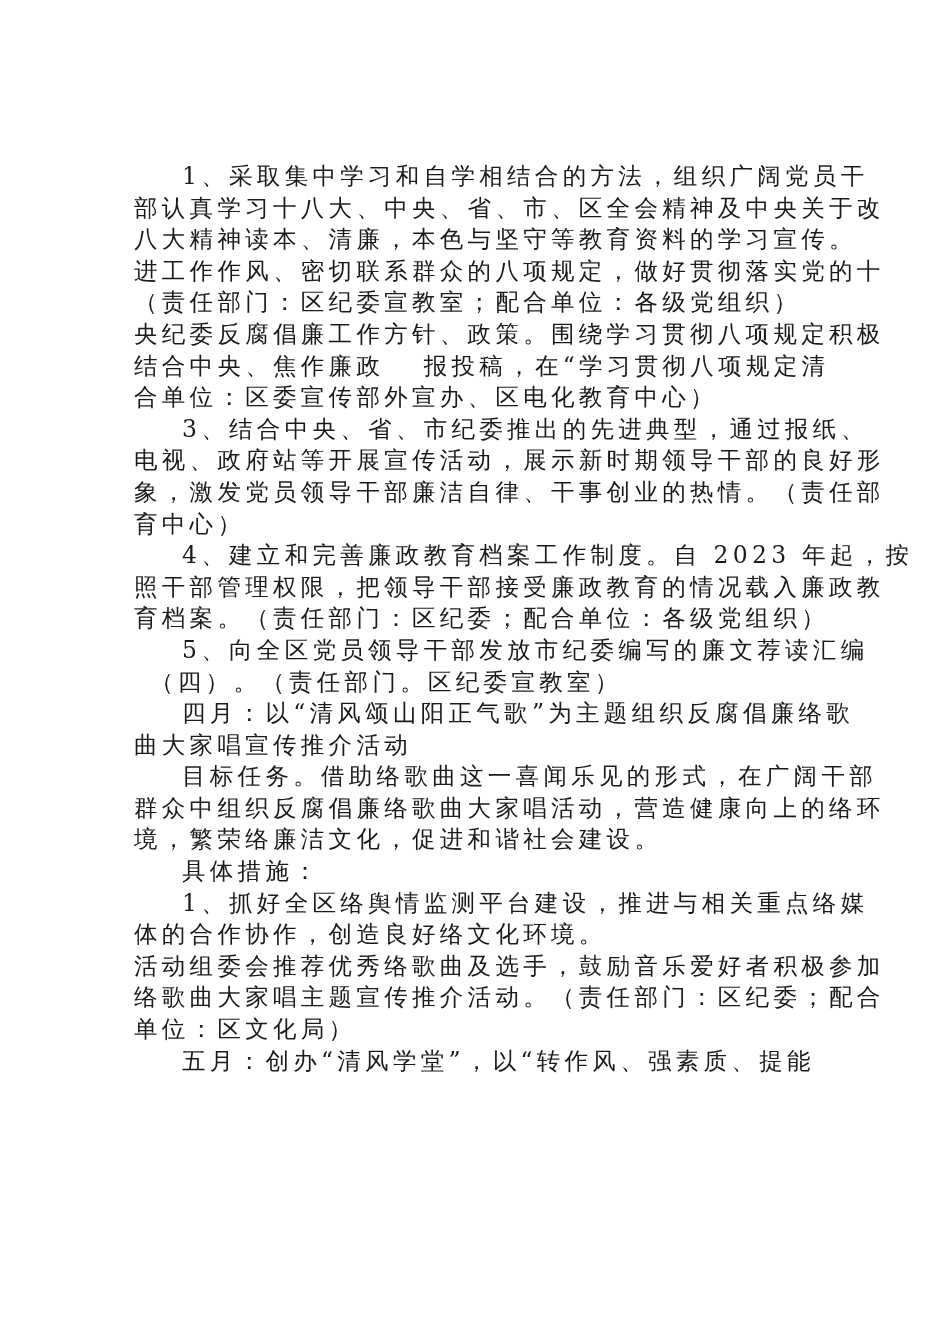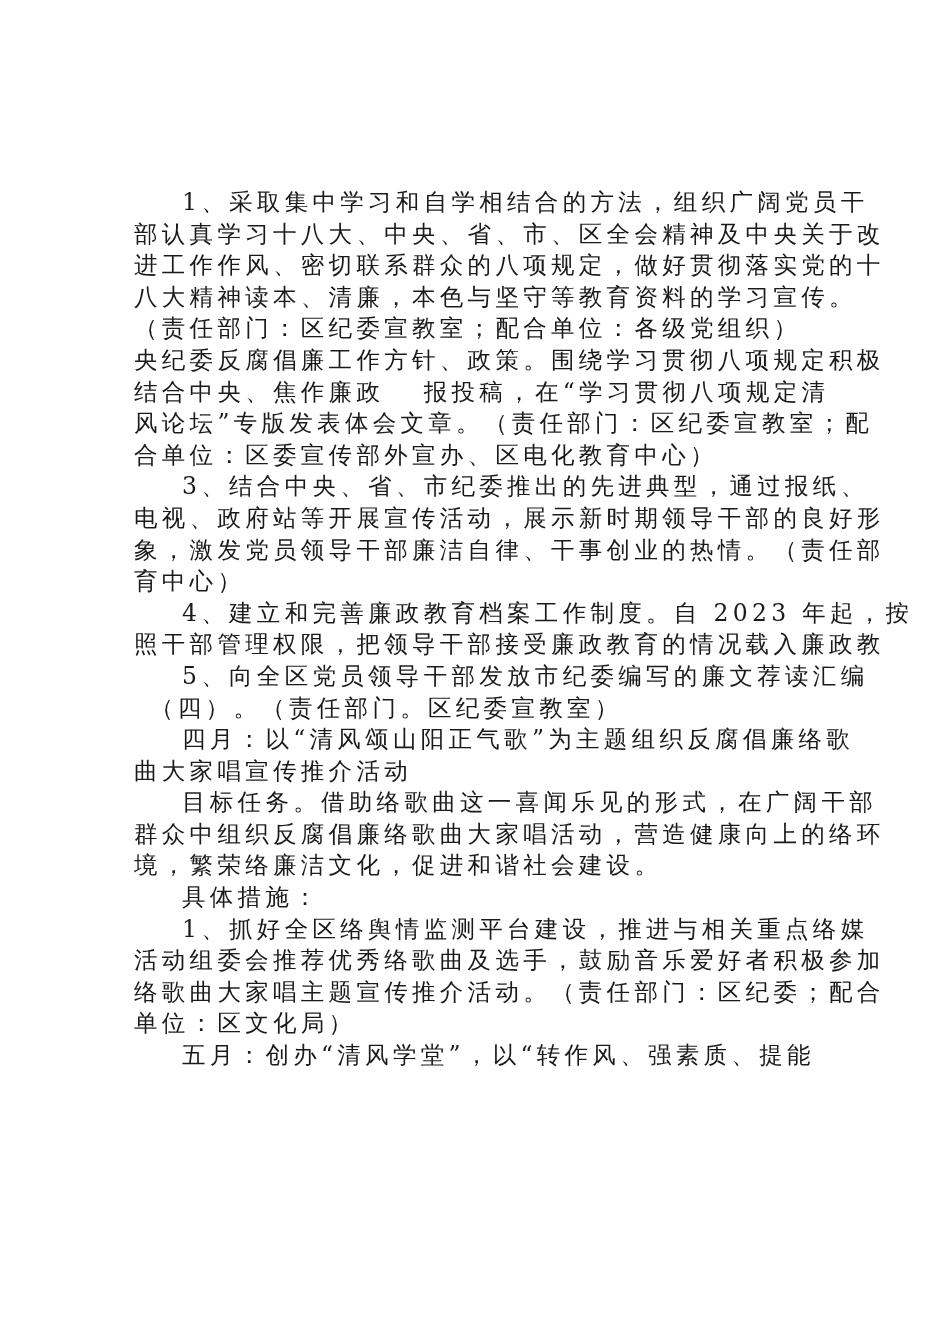--- a/index.html
+++ b/index.html
@@ -1,56 +1,57 @@
 <!DOCTYPE html>
 <html><head>
 <meta charset="utf-8">
 <style>
   html, body { margin: 0; padding: 0; background: #ffffff; }
   body { width: 950px; height: 1344px; position: relative; overflow: hidden; }
   .page {
     position: absolute;
     left: 134px;
-    top: 187px;
+    top: 161px;
     width: 690px;
     font-family: "DejaVu Serif", "Liberation Serif", serif;
     font-size: 23.5px;
     line-height: 31.6px;
     color: #1a1a1a;
     letter-spacing: 4.3px;
   }
   .line { white-space: pre; height: 31.6px; display: block; }
   .indent { padding-left: 48px; }
   .indent-sm { padding-left: 16px; }
 </style>
 </head>
 <body>
 
 <div class="page" id="page">
     <span class="line indent">1、采取集中学习和自学相结合的方法，组织广阔党员干</span>
     <span class="line">部认真学习十八大、中央、省、市、区全会精神及中央关于改</span>
+    <span class="line">八大精神读本、清廉，本色与坚守等教育资料的学习宣传。</span>
     <span class="line">进工作作风、密切联系群众的八项规定，做好贯彻落实党的十</span>
-    <span class="line">八大精神读本、清廉，本色与坚守等教育资料的学习宣传。</span>
     <span class="line">（责任部门：区纪委宣教室；配合单位：各级党组织）</span>
     <span class="line">央纪委反腐倡廉工作方针、政策。围绕学习贯彻八项规定积极</span>
     <span class="line">结合中央、焦作廉政　 报投稿，在“学习贯彻八项规定清</span>
-    <span class="line">风论坛”专版发表体会文章。（责任部门：区纪委宣教室；配</span>
     <span class="line">合单位：区委宣传部外宣办、区电化教育中心）</span>
     <span class="line indent">3、结合中央、省、市纪委推出的先进典型，通过报纸、</span>
     <span class="line">电视、政府站等开展宣传活动，展示新时期领导干部的良好形</span>
     <span class="line">象，激发党员领导干部廉洁自律、干事创业的热情。（责任部</span>
     <span class="line">育中心）</span>
     <span class="line indent">4、建立和完善廉政教育档案工作制度。自 2023 年起，按</span>
     <span class="line">照干部管理权限，把领导干部接受廉政教育的情况载入廉政教</span>
+    <span class="line">育档案。（责任部门：区纪委；配合单位：各级党组织）</span>
     <span class="line indent">5、向全区党员领导干部发放市纪委编写的廉文荐读汇编</span>
     <span class="line indent-sm">（四）。（责任部门。区纪委宣教室）</span>
     <span class="line indent">四月：以“清风颂山阳正气歌”为主题组织反腐倡廉络歌</span>
     <span class="line">曲大家唱宣传推介活动</span>
     <span class="line indent">目标任务。借助络歌曲这一喜闻乐见的形式，在广阔干部</span>
     <span class="line">群众中组织反腐倡廉络歌曲大家唱活动，营造健康向上的络环</span>
     <span class="line">境，繁荣络廉洁文化，促进和谐社会建设。</span>
     <span class="line indent">具体措施：</span>
     <span class="line indent">1、抓好全区络舆情监测平台建设，推进与相关重点络媒</span>
+    <span class="line">体的合作协作，创造良好络文化环境。</span>
     <span class="line">活动组委会推荐优秀络歌曲及选手，鼓励音乐爱好者积极参加</span>
     <span class="line">络歌曲大家唱主题宣传推介活动。（责任部门：区纪委；配合</span>
     <span class="line">单位：区文化局）</span>
     <span class="line indent">五月：创办“清风学堂”，以“转作风、强素质、提能</span>
   </div>
 
 </body></html>

